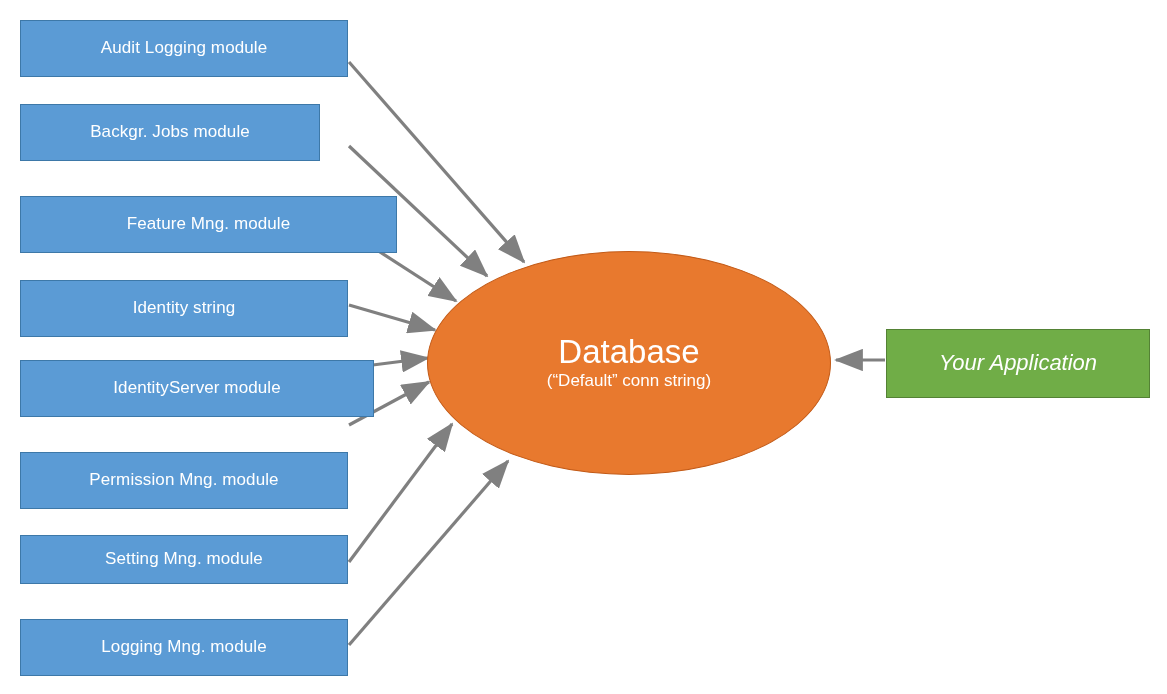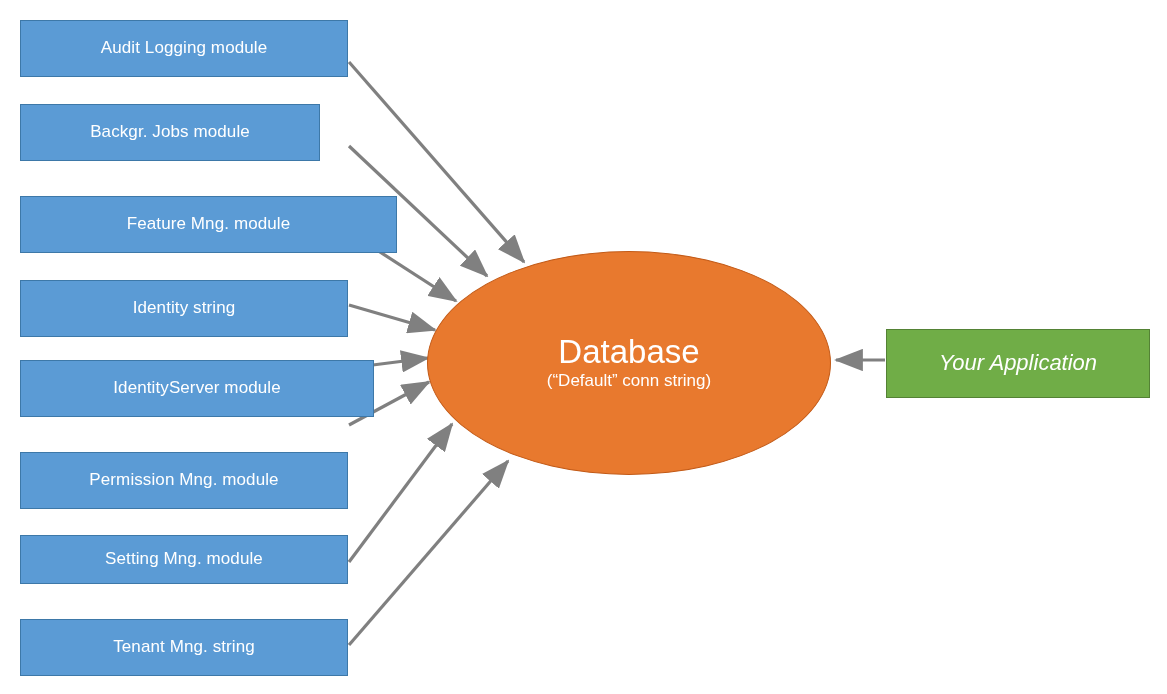--- a/index.html
+++ b/index.html
@@ -115,21 +115,21 @@
 
   <div class="node-box module-box" style="left:20px; top:444px; width:328px; height:57px;margin-top:8px;">
     <span>Permission Mng. module</span>
   </div>
 
   <div class="node-box module-box" style="left:20px; top:535px; width:328px; height:49px;">
     <span>Setting Mng. module</span>
   </div>
 
   <div class="node-box module-box" style="left:20px; top:619px; width:328px; height:57px;">
-    <span>Tenant Mng. string</span>
+    <span>Logging Mng. module</span>
   </div>
 
   <div class="db-ellipse" style="left:427px; top:251px; width:404px; height:224px;">
     <div class="db-title">Database</div>
     <div class="db-subtitle">(“Default” conn string)</div>
   </div>
 
   <div class="node-box app-box" style="left:886px; top:329px; width:264px; height:69px;font-style:italic;">
     <span>Your Application</span>
   </div>

